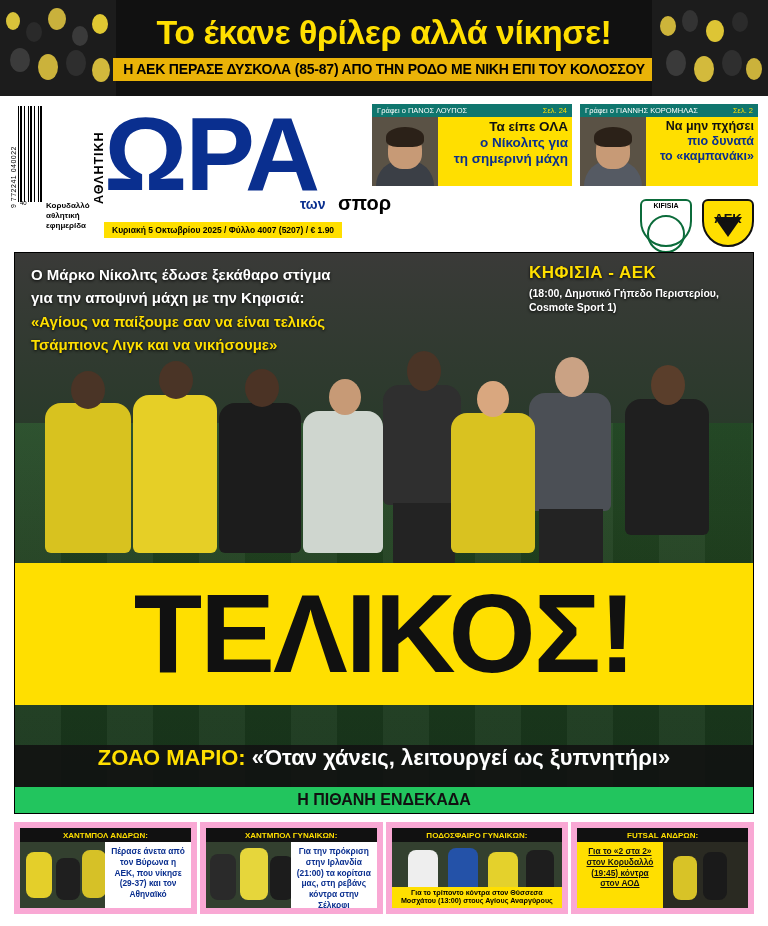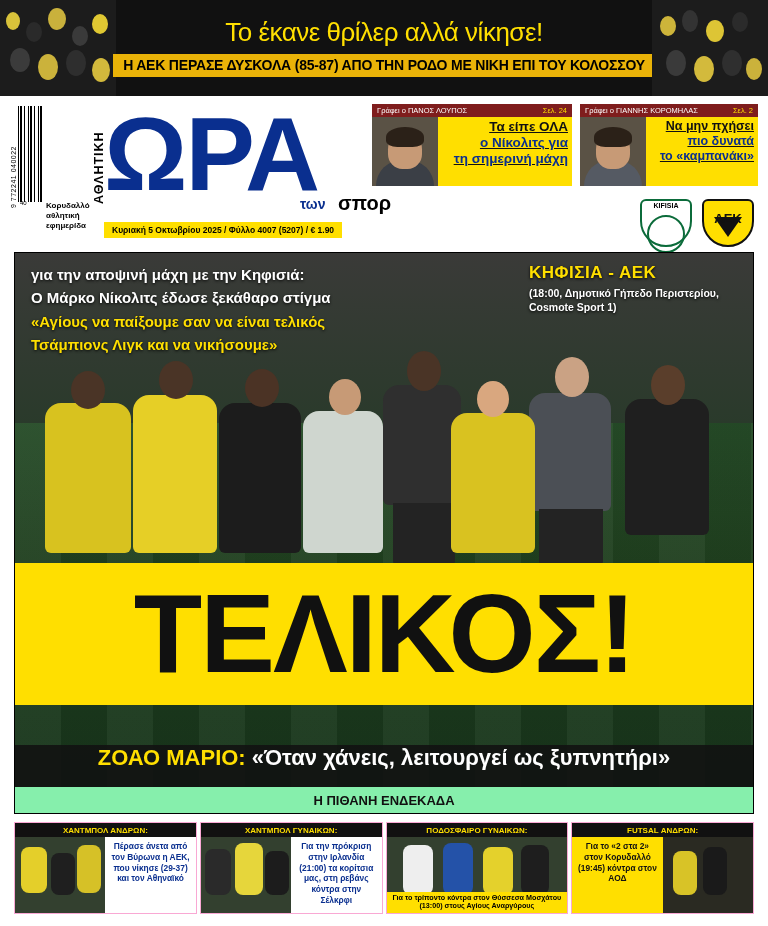--- a/index.html
+++ b/index.html
@@ -14,21 +14,21 @@
 
   
   .topbanner{position:absolute;left:0;top:0;width:768px;height:96px;background:#111;}
   .tb-photo{position:absolute;top:0;height:96px;width:116px;background:#1c1c1c;overflow:hidden;}
   .tb-photo.left{left:0;}
   .tb-photo.right{right:0;}
   .crowd{position:absolute;inset:0;}
   .crowd i{position:absolute;display:block;border-radius:50%;}
   .tb-center{position:absolute;left:116px;right:116px;top:0;height:96px;background:#111;
              display:flex;flex-direction:column;align-items:center;justify-content:center;}
-  .tb-title{color:#ffdf00;font-weight:normal;font-size:26px;letter-spacing:-0.5px;
+  .tb-title{color:#ffdf00;font-weight:bold;font-size:34px;letter-spacing:-0.5px;
             text-align:right;line-height:1;white-space:nowrap;}
   .tb-sub{margin-top:9px;background:#eab308;color:#000;font-weight:bold;font-size:14px;
           padding:3px 10px 4px;white-space:nowrap;letter-spacing:-0.2px;}
 
   
   .masthead{position:absolute;left:0;top:96px;width:768px;height:154px;background:#fff;}
   .barcode{position:absolute;left:18px;top:10px;width:24px;height:96px;}
   .barcode .bars{position:absolute;inset:0;background:
      repeating-linear-gradient(90deg,#000 0 1px,#fff 1px 2px,#000 2px 4px,#fff 4px 6px,#000 6px 7px,#fff 7px 10px);}
   .barcode-num{position:absolute;left:10px;top:112px;transform:rotate(-90deg);transform-origin:left top;
@@ -41,33 +41,33 @@
         color:#0a2f8f;letter-spacing:-2px;}
   .logo-ton{position:absolute;left:300px;top:100px;font-size:14px;font-weight:bold;color:#0a2f8f;}
   .logo-spor{position:absolute;left:332px;top:96px;font-size:20px;font-weight:bold;color:#000;margin-left:6px;}
   .dateline{position:absolute;left:104px;top:126px;background:#ffdf00;color:#000;font-size:8.5px;
             font-weight:bold;padding:3px 8px;white-space:nowrap;}
 
   
   .teaser{position:absolute;top:8px;height:82px;background:#ffdf00;overflow:hidden;}
   .teaser.one{left:372px;width:200px;}
   .teaser.two{left:580px;width:178px;}
-  .teaser-byline{position:absolute;top:0;left:0;right:0;height:13px;background:#7f1d1d;color:#fff;
+  .teaser-byline{position:absolute;top:0;left:0;right:0;height:13px;background:#0f766e;color:#fff;
                  font-size:7.5px;display:flex;align-items:center;justify-content:space-between;
                  padding:0 5px;box-sizing:border-box;}
   .teaser-byline .pg{color:#ffdf00;}
   .teaser-photo{position:absolute;left:0;top:13px;width:66px;height:69px;background:#5a5245;overflow:hidden;}
   .face{position:absolute;left:50%;top:16px;transform:translateX(-50%);width:34px;height:36px;
         background:#c79a76;border-radius:45% 45% 42% 42%;}
   .hair{position:absolute;left:50%;top:10px;transform:translateX(-50%);width:38px;height:20px;
         background:#2b2118;border-radius:50% 50% 30% 30%;}
   .body-s{position:absolute;left:50%;bottom:0;transform:translateX(-50%);width:58px;height:26px;
         background:#2d3a4a;border-radius:28px 28px 0 0;}
   .teaser-text{position:absolute;left:68px;right:4px;top:15px;text-align:right;font-weight:bold;
-               font-size:13.5px;line-height:1.18;color:#111;text-decoration:underline;}
+               font-size:13.5px;line-height:1.18;color:#111;}
   .teaser.two .teaser-text{font-size:12.5px;}
   .teaser-text .blue{color:#0a2f8f;}
 
   
   .badges{position:absolute;right:14px;top:96px;width:160px;height:62px;display:flex;
           align-items:center;justify-content:flex-end;gap:10px;}
   .badge{width:52px;height:48px;position:relative;}
   .badge .shield{position:absolute;inset:0;border:2px solid #111;border-radius:6px 6px 26px 26px;background:#fff;}
   .badge .shield.green{border-color:#0b6b3a;}
   .badge .label{position:absolute;top:3px;left:0;right:0;text-align:center;font-size:7px;font-weight:bold;}
@@ -97,33 +97,33 @@
   .plegs{position:absolute;background:#232323;border-radius:0 0 6px 6px;}
 
   
   .telikos{position:absolute;left:0;right:0;top:310px;height:142px;background:#ffdf00;
            display:flex;align-items:center;justify-content:center;}
   .telikos span{font-weight:bold;font-size:112px;line-height:1;letter-spacing:-2px;color:#111;}
   .joao{position:absolute;left:0;right:0;top:492px;height:44px;background:#111;opacity:.88;}
   .joao-txt{position:absolute;left:0;right:0;top:492px;height:44px;display:flex;align-items:flex-start;
             justify-content:center;color:#fff;font-weight:bold;font-size:22px;white-space:nowrap;}
   .joao-txt .yel{color:#ffdf00;margin-right:6px;}
-  .pith{position:absolute;left:0;right:0;bottom:0;height:26px;background:#86efac;display:flex;
-         align-items:center;justify-content:center;font-weight:bold;font-size:13px;color:#111;}
+  .pith{position:absolute;left:0;right:0;bottom:0;height:26px;background:#22c55e;display:flex;
+         align-items:center;justify-content:center;font-weight:bold;font-size:16px;color:#111;}
 
   
   .bottom{position:absolute;left:14px;top:822px;width:740px;height:92px;display:flex;gap:3px;}
-  .bcell{position:relative;flex:1;background:#fff;border:1px solid #f9a8d4;box-sizing:border-box;overflow:hidden;}
+  .bcell{position:relative;flex:1;background:#fff;border:6px solid #f9a8d4;box-sizing:border-box;overflow:hidden;}
   .bhead{position:absolute;left:0;right:0;top:0;height:14px;background:#111;color:#ffdf00;
          font-size:8px;font-weight:bold;display:flex;align-items:center;justify-content:center;}
   .bphoto{position:absolute;left:0;top:14px;bottom:0;width:50%;background:#33402f;overflow:hidden;}
   .bphoto.full{width:100%;}
   .btext{position:absolute;right:0;top:14px;bottom:0;width:50%;box-sizing:border-box;padding:4px 5px;
          font-size:8.4px;line-height:1.28;font-weight:bold;text-align:center;color:#0a2f8f;}
-  .btext.black{color:#111;}
+  .btext.black{color:#111;text-decoration:underline;}
   .bcaption{position:absolute;left:0;right:0;bottom:0;background:#ffdf00;font-size:7.2px;font-weight:bold;
             padding:2px 3px;box-sizing:border-box;text-align:center;line-height:1.2;}
   .byel{background:#ffdf00;}
   .byel .btext{color:#111;}
   .footer-line{position:absolute;left:0;top:918px;width:768px;height:8px;background:#fff;}
 </style>
 </head>
 <body>
 
 <div class="page">
@@ -242,22 +242,22 @@
     <div class="ptorso" style="left:118px;top:142px;width:84px;height:158px;background:#e6cf26;"></div>
     <div class="phead" style="left:144px;top:108px;width:34px;height:38px;"></div>
     <div class="ptorso" style="left:204px;top:150px;width:82px;height:150px;background:#1c1c1c;"></div>
     <div class="phead" style="left:230px;top:116px;width:34px;height:38px;background:#4b3325;"></div>
     <div class="ptorso" style="left:288px;top:158px;width:80px;height:142px;background:#cfd6cf;"></div>
     <div class="phead" style="left:314px;top:126px;width:32px;height:36px;background:#c79a76;"></div>
     <div class="ptorso" style="left:436px;top:160px;width:84px;height:140px;background:#d9c220;"></div>
     <div class="phead" style="left:462px;top:128px;width:32px;height:36px;background:#d9a77f;"></div>
 
     <div class="topquote">
+      <div>Ο Μάρκο Νίκολιτς έδωσε ξεκάθαρο στίγμα</div>
       <div>για την αποψινή μάχη με την Κηφισιά:</div>
-      <div>Ο Μάρκο Νίκολιτς έδωσε ξεκάθαρο στίγμα</div>
       <div class="yel">«Αγίους να παίξουμε σαν να είναι τελικός</div>
       <div class="yel">Τσάμπιονς Λιγκ και να νικήσουμε»</div>
     </div>
 
     <div class="matchinfo">
       <div class="mi-title">ΚΗΦΙΣΙΑ - ΑΕΚ</div>
       <div class="mi-sub">(18:00, Δημοτικό Γήπεδο Περιστερίου, Cosmote Sport 1)</div>
     </div>
 
     <div class="telikos">

